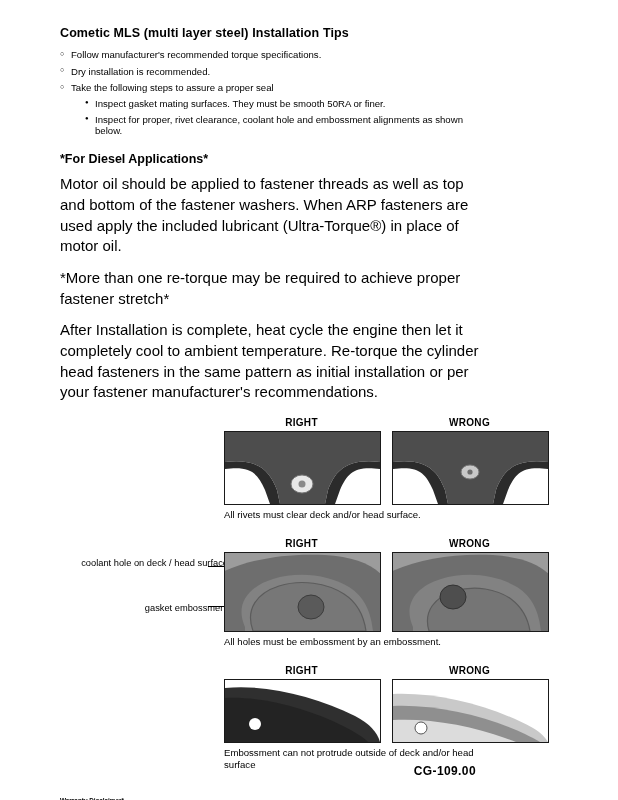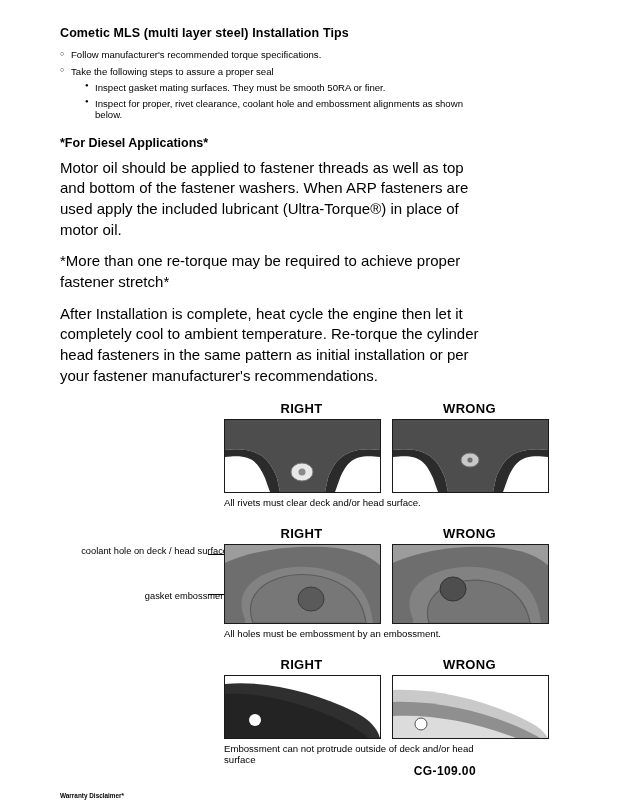--- a/index.html
+++ b/index.html
@@ -90,21 +90,21 @@
     display: flex;
     gap: 13px;
     justify-content: flex-start;
     padding-left: 178px;
   }
   .figcell {
     width: 155px;
   }
   .figlabel {
     text-align: center;
-    font-size: 13px;
+    font-size: 10px;
     font-weight: bold;
     margin-bottom: 3px;
     letter-spacing: 0.3px;
   }
   .figbox {
     width: 155px;
     height: 72px;
     border: 1px solid #1a1a1a;
     background: #ffffff;
     overflow: hidden;
@@ -168,20 +168,21 @@
 </style>
 </head>
 <body>
 
 <div class="page">
 
   <h1 class="title">Cometic MLS (multi layer steel) Installation Tips</h1>
 
   <ul class="bullets">
     <li><span>Follow manufacturer's recommended torque specifications.</span></li>
+    <li><span>Dry installation is recommended.</span></li>
     <li>
       <span>Take the following steps to assure a proper seal</span>
       <ul class="subbullets">
         <li><span>Inspect gasket mating surfaces.  They must be smooth 50RA or finer.</span></li>
         <li><span>Inspect for proper, rivet clearance, coolant hole and embossment alignments as shown below.</span></li>
       </ul>
     </li>
   </ul>
 
   <h2 class="subtitle">*For Diesel Applications*</h2>

